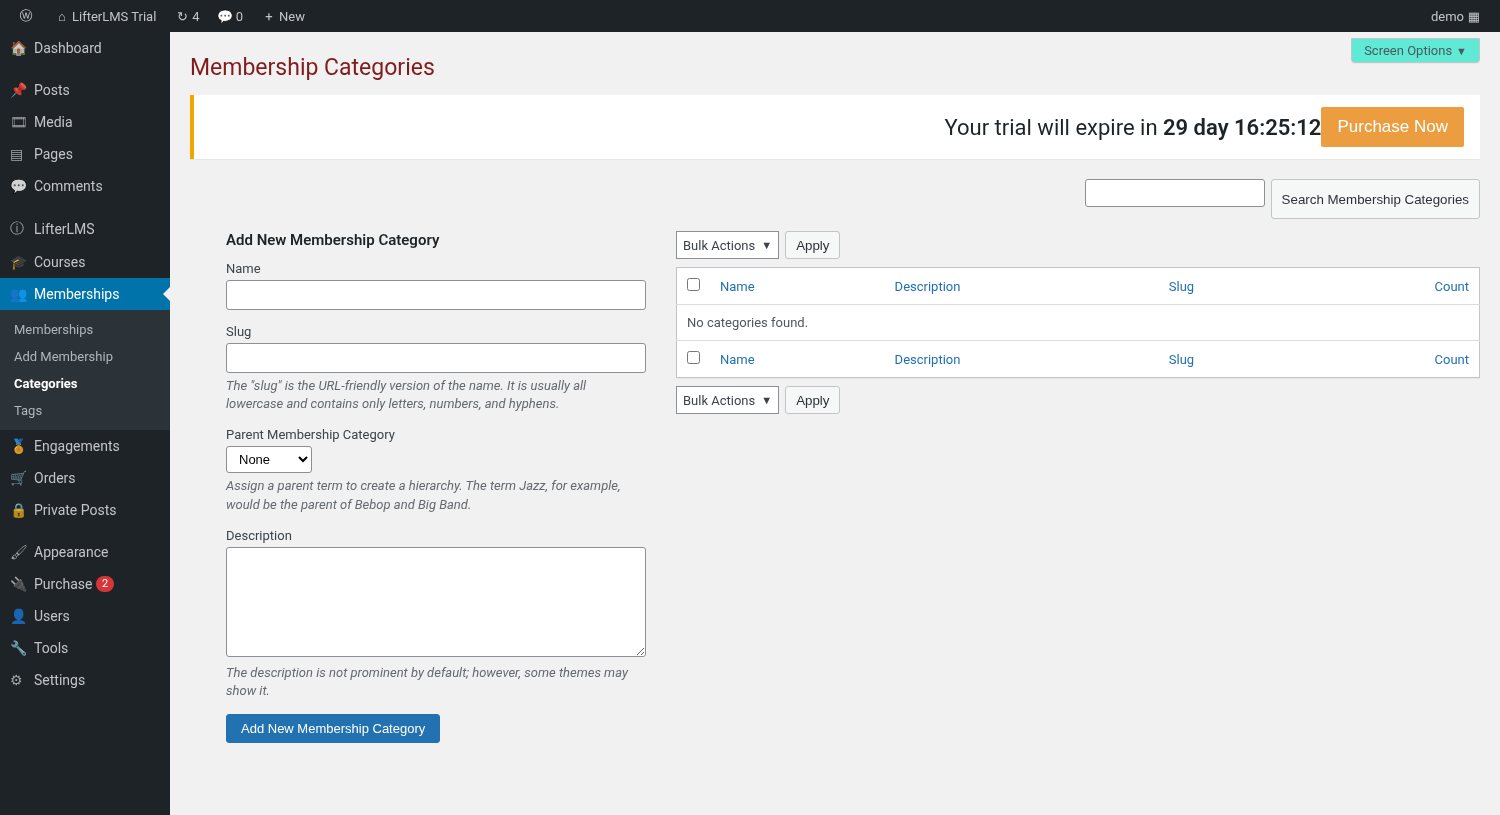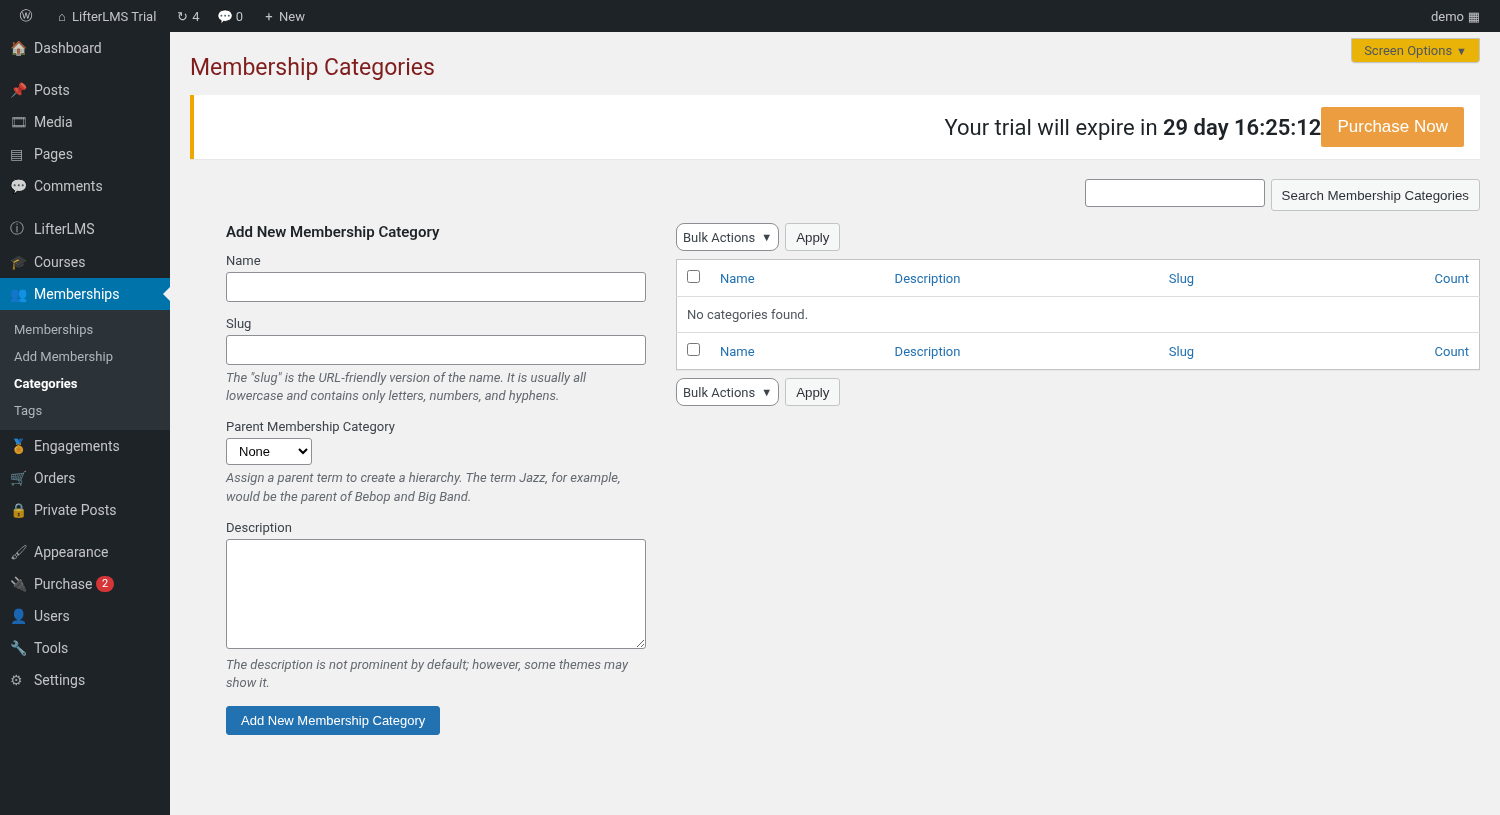--- a/index.html
+++ b/index.html
@@ -20,52 +20,52 @@
 .sidebar .menu-item.active::after { content:""; position:absolute; right:-1px; top:50%; transform:translateY(-50%); border:8px solid transparent; border-right-color:#f1f1f1; }
 .sidebar .submenu { background: #2c3338; padding: 6px 0; }
 .sidebar .submenu .sub-item { display:block; padding: 6px 14px; font-size: 13px; color: #b0b5ba; cursor: pointer; }
 .sidebar .submenu .sub-item.current { color: #fff; font-weight: 700; }
 .sidebar .sep { height: 10px; }
 
 .badge { background:#d63638; color:#fff; border-radius:9px; padding:0 6px; font-size:11px; display:inline-block; min-width:18px; text-align:center; line-height:16px; }
 
 .content { flex: 1; padding: 8px 20px 40px 20px; position: relative; }
 
-.screen-options { position: absolute; top: 6px; right: 20px; background: #eab308; border: 1px solid #c3c4c7; border-radius: 0 0 4px 4px; padding: 4px 12px; font-size: 13px; color: #50575e; cursor: pointer; box-shadow: 0 1px 1px rgba(0,0,0,.04); }
+.screen-options { position: absolute; top: 6px; right: 20px; background: #5eead4; border: 1px solid #c3c4c7; border-radius: 0 0 4px 4px; padding: 4px 12px; font-size: 13px; color: #50575e; cursor: pointer; box-shadow: 0 1px 1px rgba(0,0,0,.04); }
 .screen-options .tri { font-size: 11px; margin-left: 4px; }
 
 h1.page-title { font-size: 23px; font-weight: 400; color: #7f1d1d; margin: 14px 0 14px 0; }
 
 .trial-bar { background: #fff; border-left: 4px solid #f0a500; padding: 12px 16px; display: flex; align-items: center; justify-content: flex-end; box-shadow: 0 1px 1px rgba(0,0,0,.04); margin-bottom: 20px; }
 .trial-bar .msg { font-size: 22px; font-weight: 400; color: #1d2327; }
 .trial-bar .msg b { font-weight: 600; }
 .purchase-btn { background: #ec9d3f; color: #fff; border: none; padding: 10px 16px; font-size: 17px; border-radius: 2px; cursor: pointer; }
 
 .search-row { display: flex; justify-content: flex-end; margin-bottom: 12px; gap: 6px; }
 .search-row input { border: 1px solid #8c8f94; padding: 4px 8px; width: 180px; height: 28px; border-radius: 3px; }
-.search-btn { border: 1px solid #c3c4c7; background: #f6f7f7; padding: 4px 10px; height: 32px; border-radius: 3px; cursor: pointer; color: #2c3338; }
+.search-btn { border: 1px solid #c3c4c7; background: #f6f7f7; padding: 4px 10px; height: 40px; border-radius: 3px; cursor: pointer; color: #2c3338; }
 
 .columns { display: flex; gap: 30px; margin-left: 36px; }
 .col-left { width: 420px; }
 .col-right { flex: 1; }
 
 .form-title { font-size: 15px; color: #1d2327; font-weight: 600; margin-bottom: 12px; }
 .field { margin-bottom: 14px; }
 .field label { display:block; font-size: 13px; color: #3c434a; margin-bottom: 4px; }
 .field input[type=text], .field textarea, .field select { width: 100%; border: 1px solid #8c8f94; border-radius: 3px; padding: 4px 8px; background: #fff; font-size: 13px; }
 .field input[type=text] { height: 30px; }
 .field textarea { height: 110px; resize: vertical; }
 .field .help { font-style: italic; color: #646970; font-size: 13px; margin-top: 4px; line-height: 1.4; }
 .field .select-wrap { display: inline-block; position: relative; }
 .field .select-wrap select { padding-right: 24px; min-width: 70px; }
 
 .primary-btn { background: #2271b1; color: #fff; border: 1px solid #2271b1; border-radius: 3px; padding: 6px 14px; font-size: 13px; cursor: pointer; }
 
 .tablenav { display:flex; align-items:center; gap:6px; margin-bottom: 8px; }
-.bulk-select { display:inline-flex; align-items:center; border:1px solid #8c8f94; background:#fff; border-radius:8px; padding: 2px 6px; font-size:13px; height:28px; }
+.bulk-select { display:inline-flex; align-items:center; border:1px solid #8c8f94; background:#fff; border-radius:0; padding: 2px 6px; font-size:13px; height:28px; }
 .bulk-select .tri { font-size:11px; margin-left:6px; }
 .apply-btn { border: 1px solid #c3c4c7; background: #f6f7f7; padding: 3px 10px; height: 28px; border-radius: 3px; cursor: pointer; color: #2c3338; }
 
 table.wp-list { width: 100%; border-collapse: collapse; background:#fff; border:1px solid #c3c4c7; box-shadow: 0 1px 1px rgba(0,0,0,.04); }
 table.wp-list th, table.wp-list td { text-align:left; padding: 10px; font-size:13px; }
 table.wp-list thead th, table.wp-list tfoot th { color: #2271b1; font-weight: 400; cursor:pointer; }
 table.wp-list thead th.cb, table.wp-list tfoot th.cb { width: 30px; }
 table.wp-list tbody td { color: #50575e; }
 table.wp-list tbody tr { border-top: 1px solid #dcdcde; }
 table.wp-list tfoot th { border-top: 1px solid #dcdcde; }

